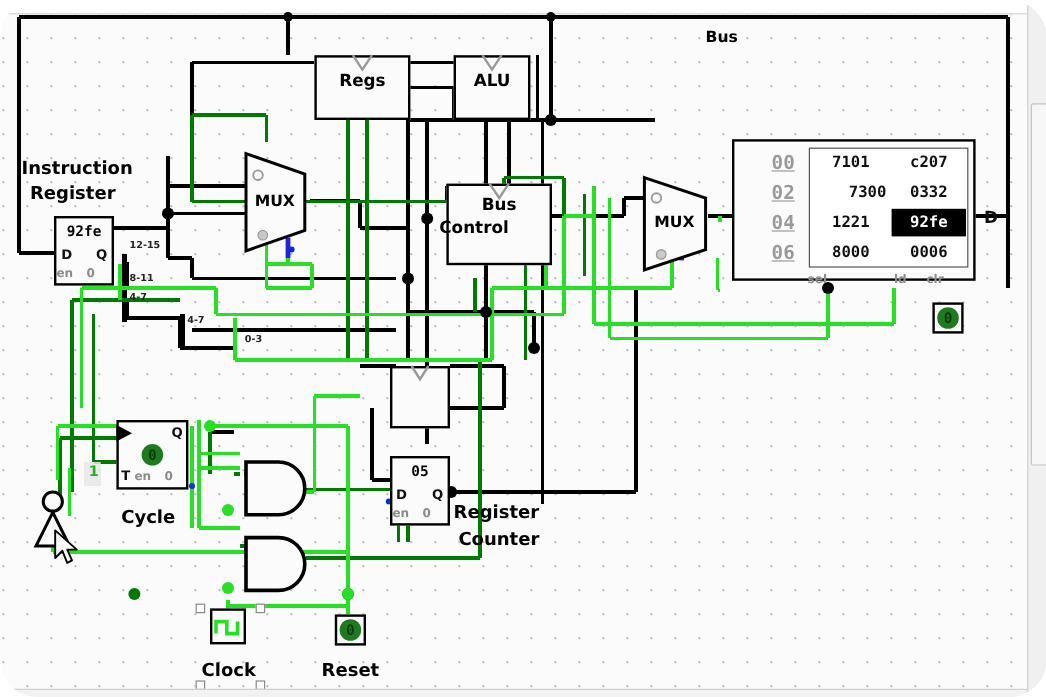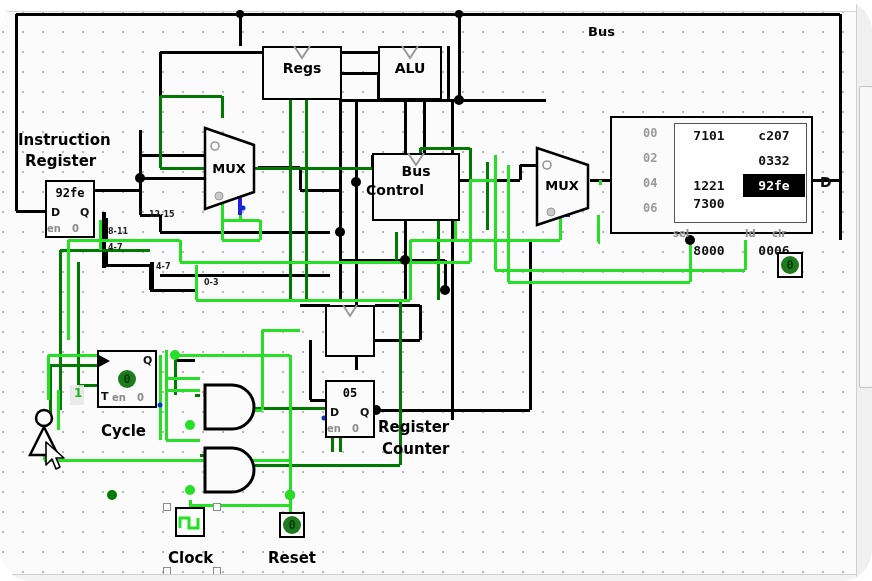--- a/index.html
+++ b/index.html
@@ -93,24 +93,25 @@
     font-size: 10px;
     color: #8e8e8e;
     font-weight: bold;
   }
   .lbl-tiny {
     font-size: 8px;
     font-weight: bold;
     color: #111;
   }
   .lbl-ram-addr {
-    font-size: 12px;
+    font-size: 16px;
     font-weight: bold;
     color: #9a9a9a;
     font-family: "DejaVu Sans Mono", "Liberation Mono", monospace;
+    text-decoration: underline;
   }
   .lbl-ram-val {
     font-size: 13px;
     font-weight: bold;
     color: #111;
     font-family: "DejaVu Sans Mono", "Liberation Mono", monospace;
   }
   .lbl-ram-sel {
     font-size: 13px;
     font-weight: bold;
@@ -466,42 +467,42 @@
 
     <div class="lbl lbl-big" style="left:18px; top:131px;">Instruction</div>
     <div class="lbl lbl-big" style="left:25px; top:152px;">Register</div>
     <div class="box" style="left:45px; top:180px; width:50px; height:58px;"></div>
     <div class="lbl lbl-reg-val" style="left:45px; top:186px; width:50px; text-align:center;">92fe</div>
     <div class="lbl lbl-pin" style="left:51px; top:206px;">D</div>
     <div class="lbl lbl-pin" style="left:80px; top:206px;">Q</div>
     <div class="lbl lbl-en" style="left:47px; top:223px;">en</div>
     <div class="lbl lbl-en" style="left:72px; top:223px;">0</div>
 
-    <div class="lbl lbl-tiny" style="left:108px; top:210px; color:#222;margin-left:41px;">12-15</div>
+    <div class="lbl lbl-tiny" style="left:108px; top:200px; color:#222;">12-15</div>
     <div class="lbl lbl-tiny" style="left:108px; top:227px; color:#222;">8-11</div>
     <div class="lbl lbl-tiny" style="left:108px; top:243px; color:#222;">4-7</div>
     <div class="lbl lbl-tiny" style="left:156px; top:262px; color:#222;">4-7</div>
     <div class="lbl lbl-tiny" style="left:156px; top:278px; color:#222;padding-left:48px;">0-3</div>
 
     <div id="ram-outer">
       <div id="ram-inner">
 
       <div class="ram-row" style="top: 0px;">
             <div class="ram-cell lbl-ram-val" style="left: 3px;">7101</div>
             <div class="ram-cell lbl-ram-val" style="left: 68px;">c207</div>
           </div>
           <div class="ram-row" style="top: 25px;">
-            <div class="ram-cell lbl-ram-val" style="left: 3px; margin-top: 43px;">7300</div>
+            <div class="ram-cell lbl-ram-val" style="left: 17px;">7300</div>
             <div class="ram-cell lbl-ram-val" style="left: 68px;">0332</div>
           </div>
           <div class="ram-row" style="top: 50px;">
             <div class="ram-cell lbl-ram-val" style="left: 3px;">1221</div>
             <div class="ram-cell sel lbl-ram-sel" style="left: 68px;">92fe</div>
           </div>
-          <div class="ram-row" style="top: 75px; margin-top: 40px;">
+          <div class="ram-row" style="top: 75px;">
             <div class="ram-cell lbl-ram-val" style="left: 3px;">8000</div>
             <div class="ram-cell lbl-ram-val" style="left: 68px; text-align: center;">0006</div>
           </div>
         </div>
     </div>
 
     <div class="lbl lbl-ram-addr" style="left:643px; top:126px;">00</div>
     <div class="lbl lbl-ram-addr" style="left:643px; top:151px;">02</div>
     <div class="lbl lbl-ram-addr" style="left:643px; top:176px;">04</div>
     <div class="lbl lbl-ram-addr" style="left:643px; top:201px;">06</div>

